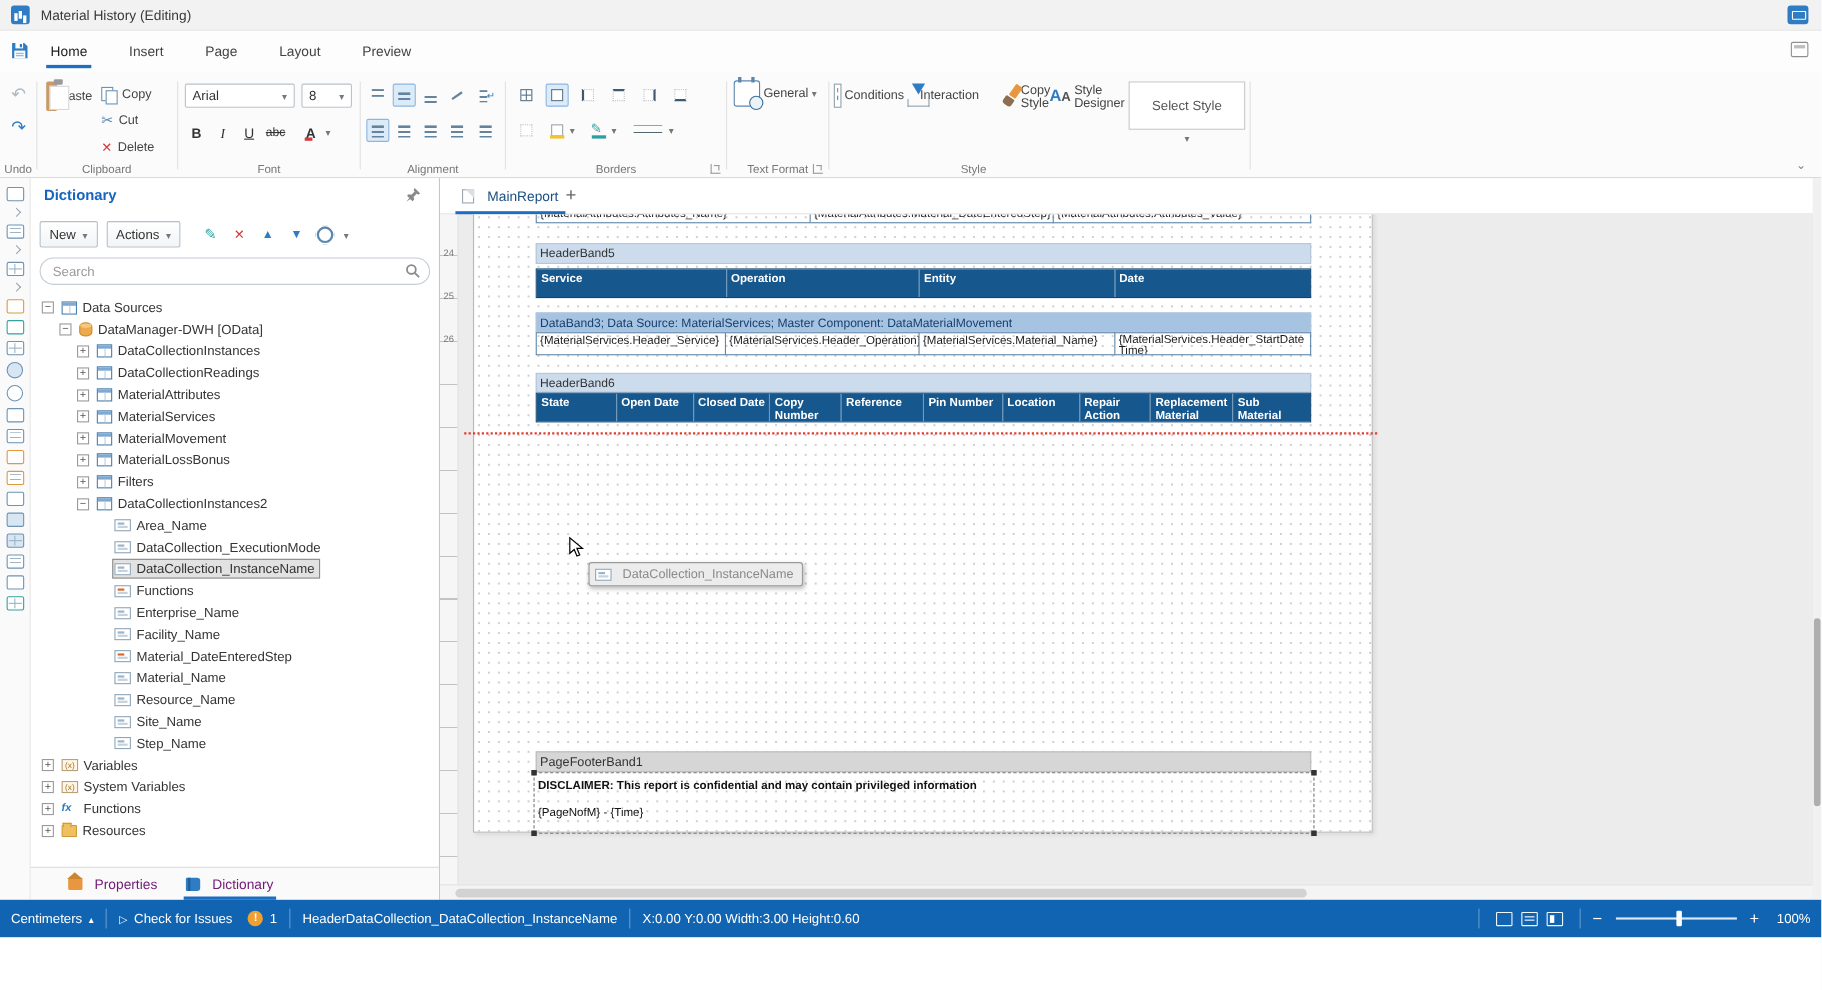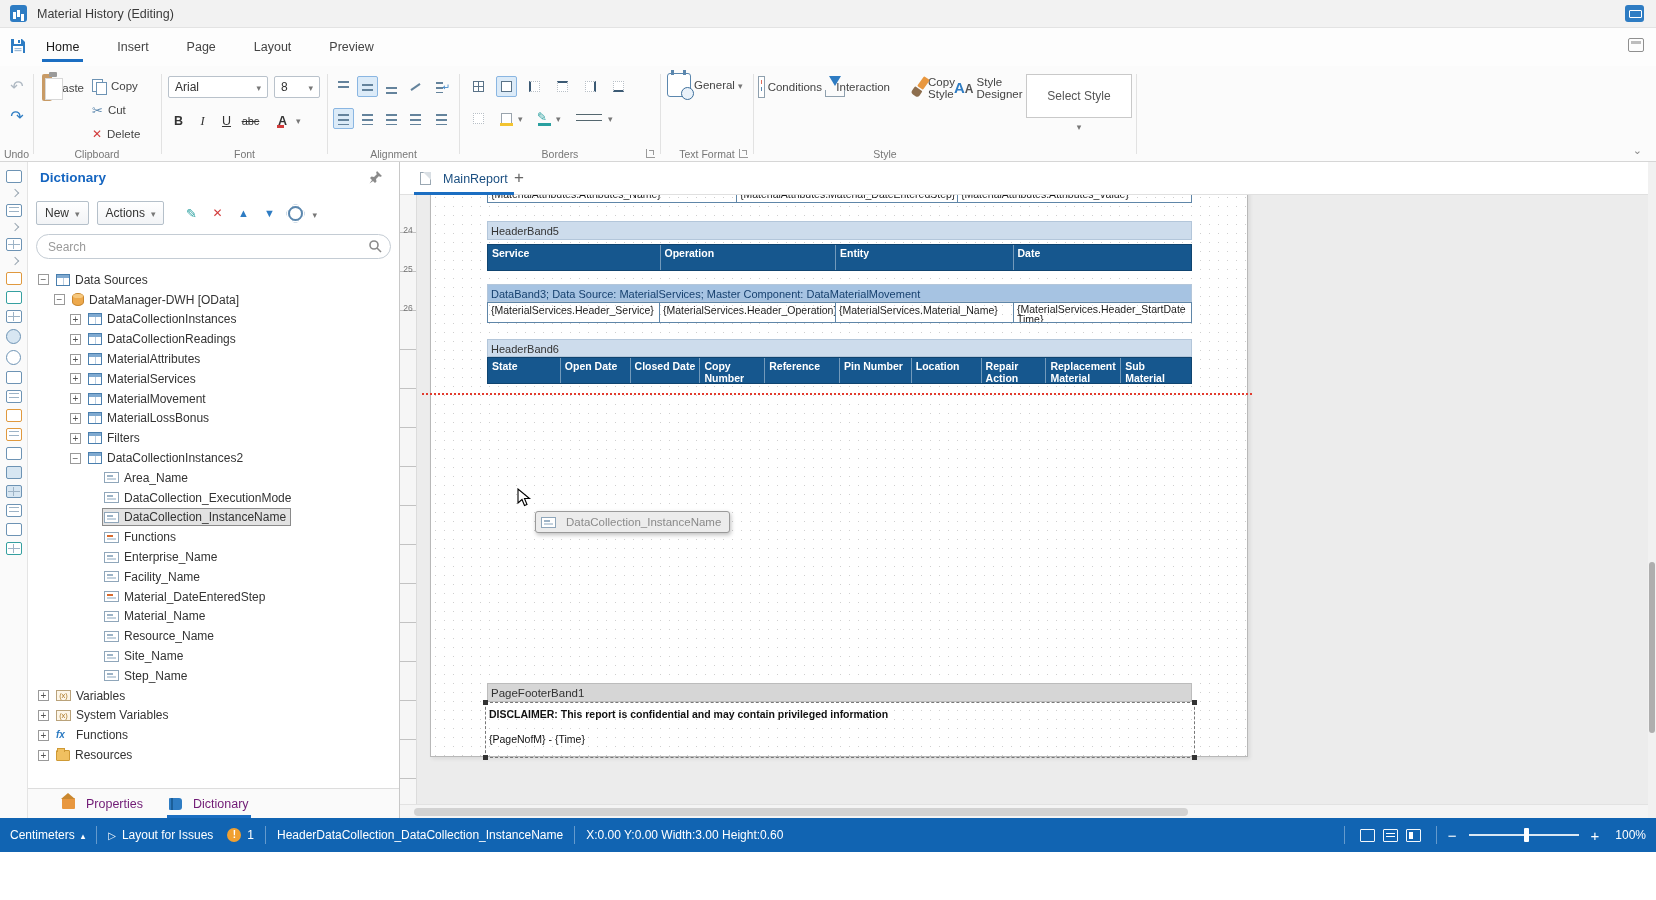--- a/index.html
+++ b/index.html
@@ -710,21 +710,21 @@
     </div>
 
   <div class="statusbar">
     <div class="sb-item">
       <span>Centimeters</span>
         <span class="caru"></span>
     </div>
     <div class="sb-sep"></div>
     <div class="sb-item">
       <span class="tri"></span>
-      <span>Layout for Issues</span>
+      <span>Check for Issues</span>
     </div>
     <div class="sb-item" style="margin-left:14px;">
       <span class="warn"></span>
       <span>1</span>
     </div>
     <div class="sb-sep"></div>
     <div class="sb-item">HeaderDataCollection_DataCollection_InstanceName</div>
     <div class="sb-sep"></div>
     <div class="sb-item">X:0.00 Y:0.00 Width:3.00 Height:0.60</div>
 

